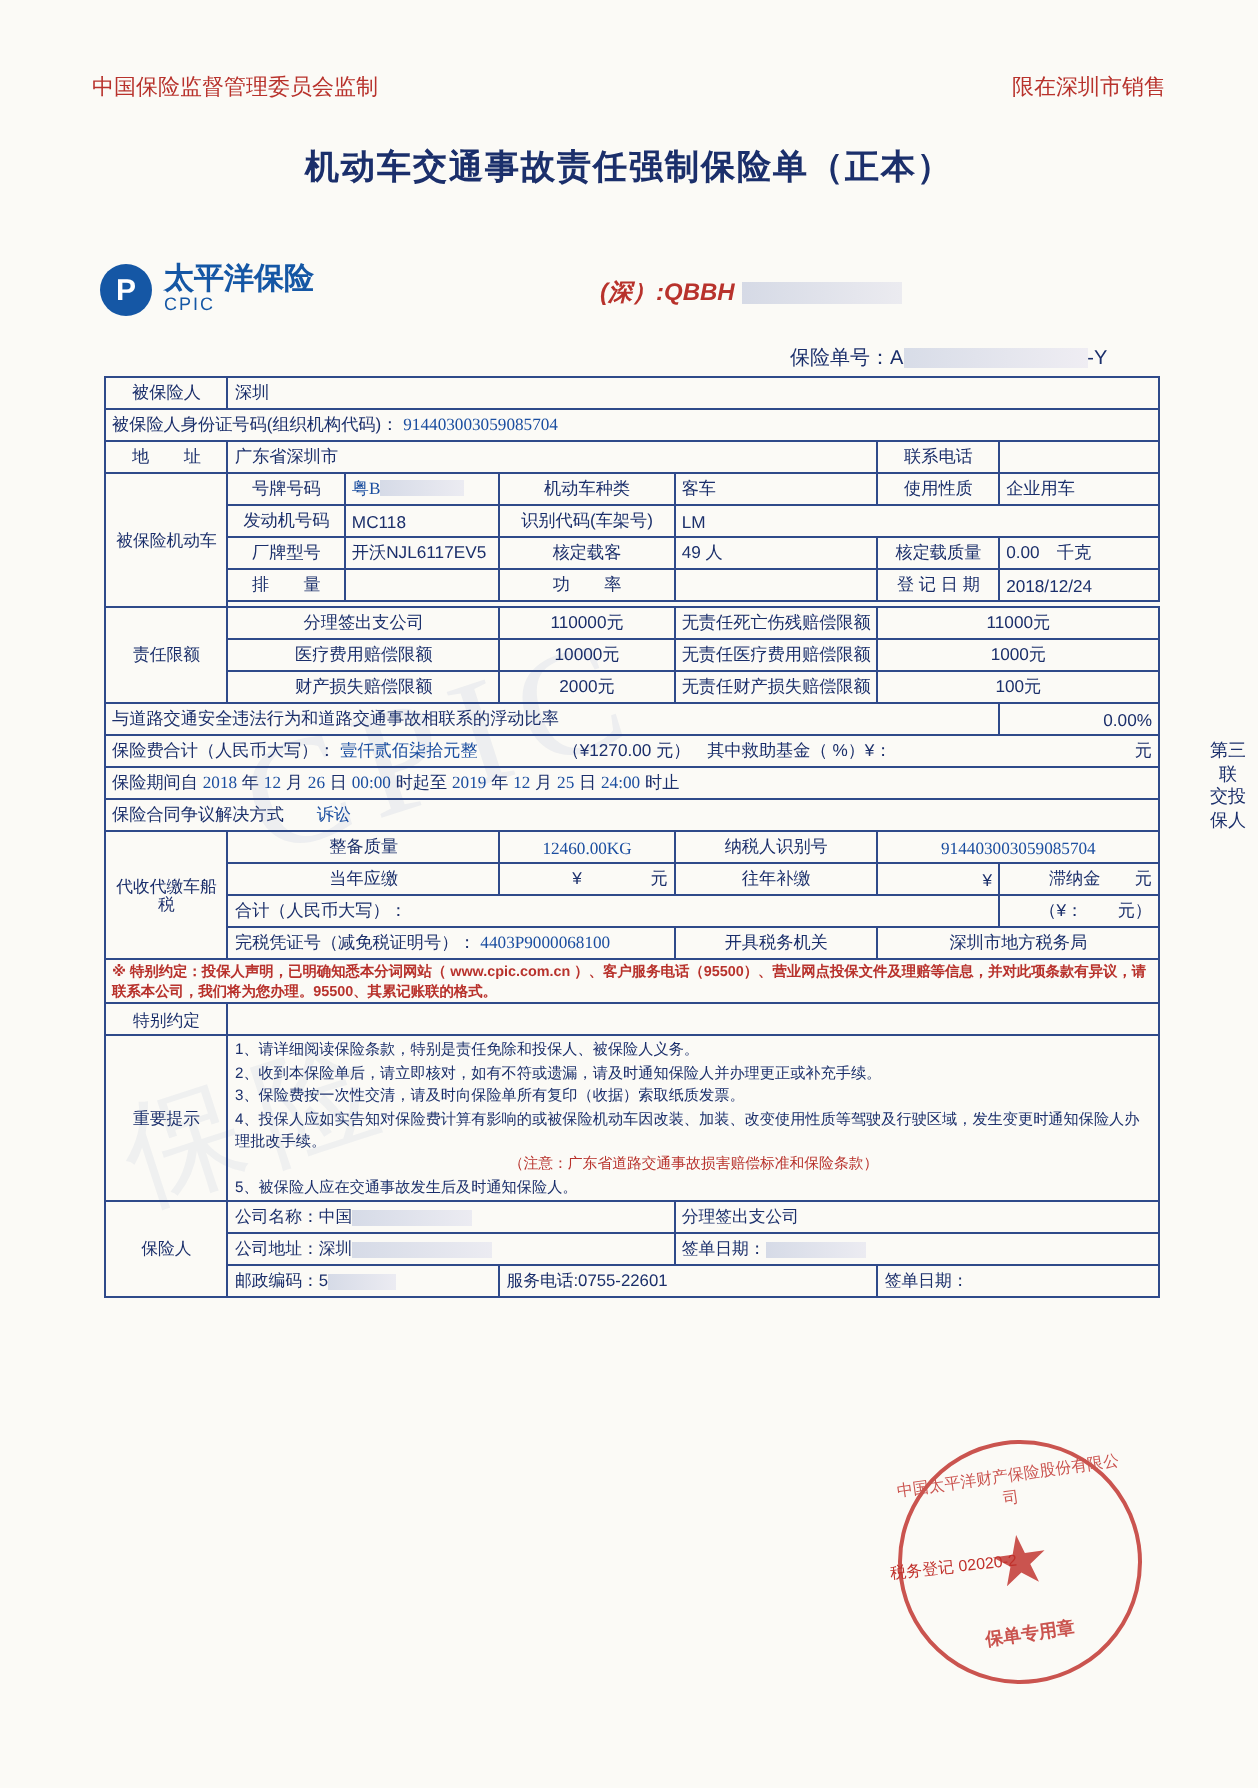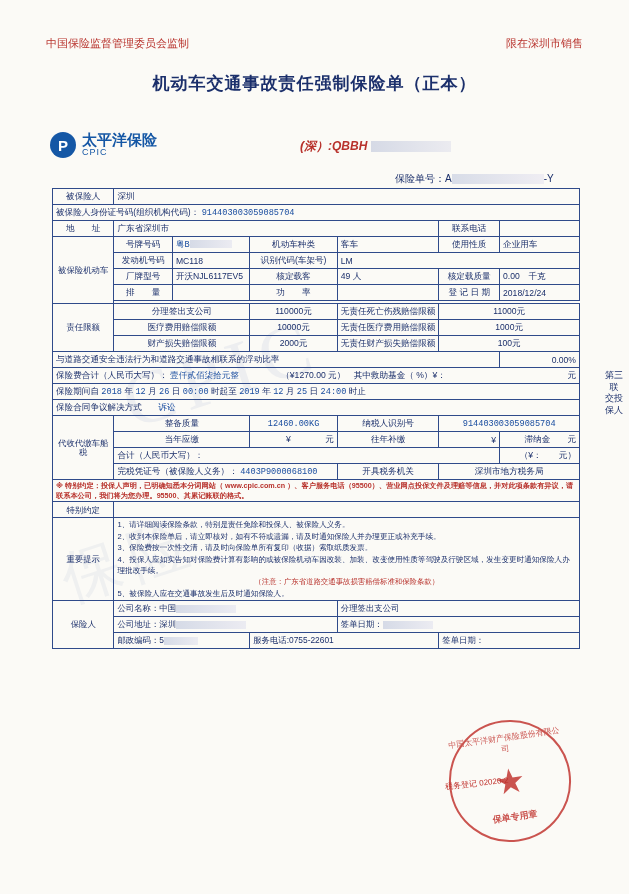--- a/index.html
+++ b/index.html
@@ -27,21 +27,21 @@
   .policyno .blur{display:inline-block;width:92px;height:10px;background:linear-gradient(90deg,#cfd5e4,#eceaf2);vertical-align:middle;opacity:.8;}
 
   
   table.main{position:absolute;top:188px;left:52px;width:528px;border-collapse:collapse;font-size:8.6px;color:#1b2f6b;}
   table.main td{border:1px solid #2f4a8a;padding:1px 3px;height:13px;vertical-align:middle;}
   .vlabel{width:13px;text-align:center;font-size:8.4px;line-height:1.05;letter-spacing:0;}
   .lab{white-space:nowrap;}
   .ctr{text-align:center;}
   .rt{text-align:right;}
   .blur-s{display:inline-block;height:8px;background:linear-gradient(90deg,#cfd5e4,#e9e9f1);vertical-align:middle;opacity:.85;}
-  .hand{color:#1b4ea0;font-family:Liberation Mono, monospace;}
+  .hand{color:#1b4ea0;font-family:Liberation Serif, serif;}
   .note{font-size:7.2px;color:#b8322c;line-height:1.35;padding:3px 4px;font-weight:bold;}
   .bigcell{height:96px;vertical-align:top;}
   .tips{font-size:7.6px;line-height:1.5;padding:3px 5px;color:#1b2f6b;}
   .company{font-size:8.4px;}
   .side{position:absolute;top:370px;right:4px;width:22px;font-size:9px;color:#1b2f6b;text-align:center;line-height:1.3;}
   .bottom{position:absolute;top:862px;left:52px;width:528px;display:flex;font-size:9px;color:#1b2f6b;}
   .bottom div{flex:1;}
   .seal{position:absolute;right:58px;bottom:52px;width:118px;height:118px;border:2px solid #c0302b;border-radius:50%;color:#c0302b;display:flex;align-items:center;justify-content:center;transform:rotate(-8deg);opacity:.82;}
   .seal .star{font-size:34px;color:#c0302b;}
   .seal .ring-txt{position:absolute;width:100%;text-align:center;bottom:16px;font-size:9px;font-weight:bold;}
@@ -207,21 +207,21 @@
       <td class="lab ctr">往年补缴</td>
       <td class="rt">¥</td>
       <td class="rt"><span>滞纳金</span>　　<span>元</span></td>
     </tr>
     <tr>
       <td colspan="5">合计（人民币大写）：</td>
       <td class="rt"><span>（¥：</span>　　<span>元）</span></td>
     </tr>
     <tr>
       <td colspan="3">
-        <span>完税凭证号（被保险人义务）：</span>
+        <span>完税凭证号（减免税证明号）：</span>
         <span class="hand">4403P9000068100</span>
       </td>
       <td class="lab ctr">开具税务机关</td>
       <td class="ctr" colspan="2">深圳市地方税务局</td>
     </tr>
 
     <tr>
       <td colspan="7" class="note">※ 特别约定：投保人声明，已明确知悉本分词网站（ www.cpic.com.cn ）、客户服务电话（95500）、营业网点投保文件及理赔等信息，并对此项条款有异议，请联系本公司，我们将为您办理。95500、其累记账联的格式。</td>
     </tr>
 

